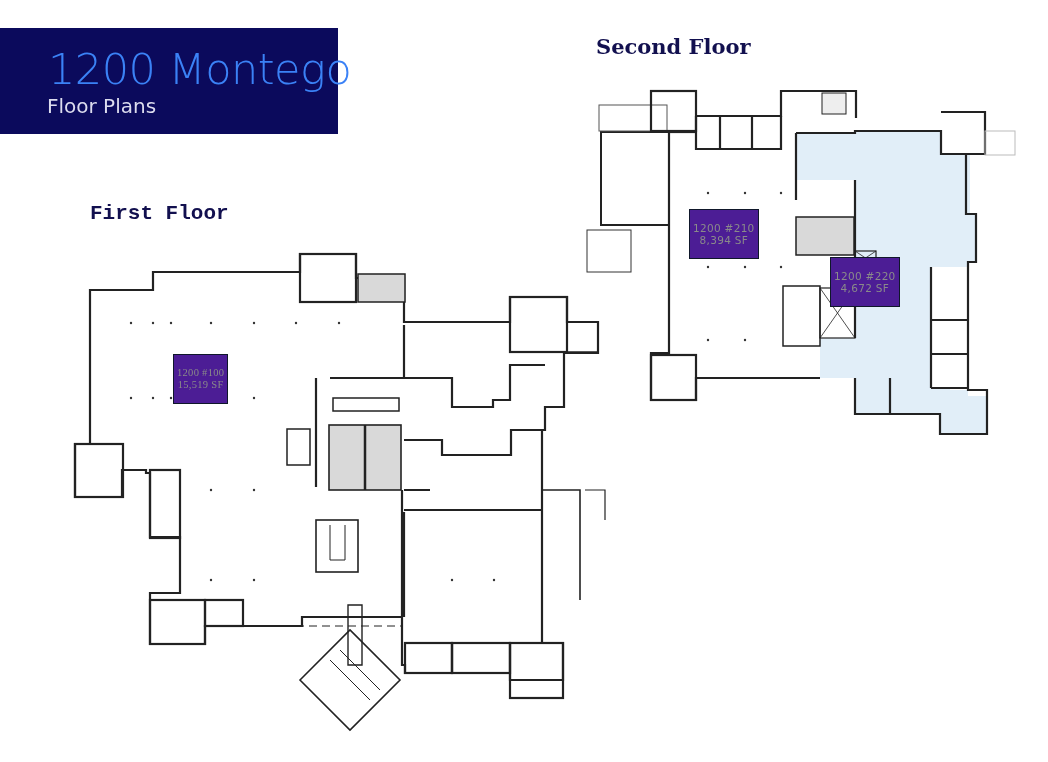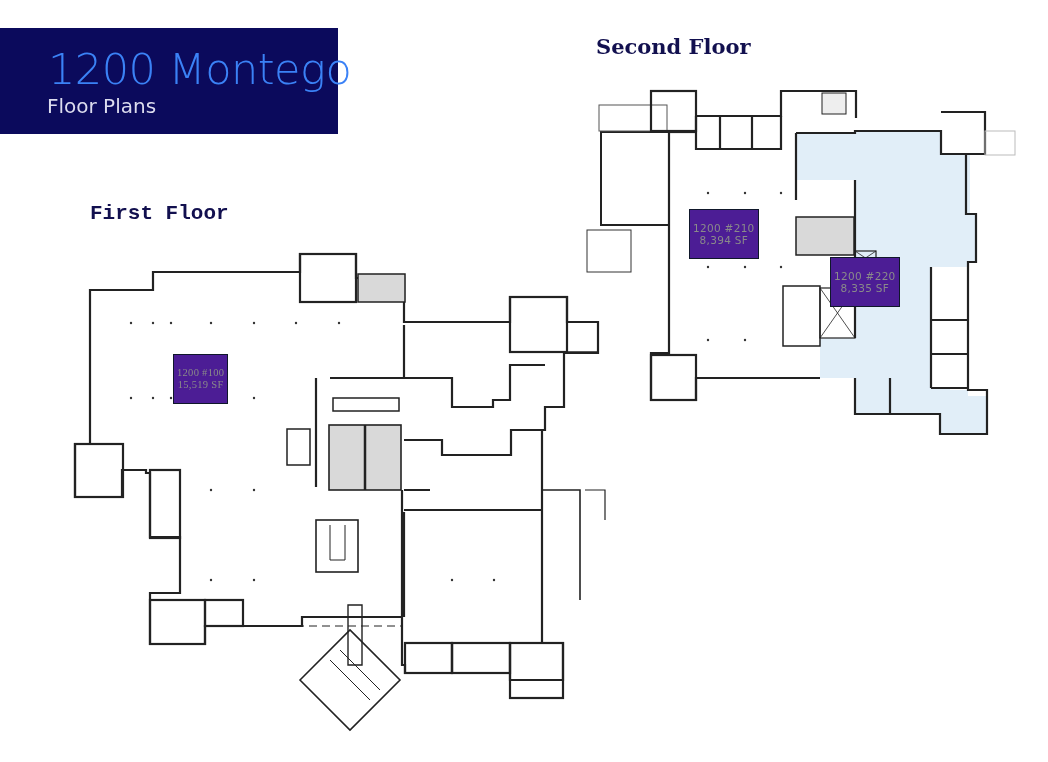--- a/index.html
+++ b/index.html
@@ -129,14 +129,14 @@
 <div class="unit-label" style="left:173px; top:354px;font-family:Liberation Serif, serif;">
   <div>1200 #100</div>
   <div>15,519 SF</div>
 </div>
 <div class="unit-label" style="left:689px; top:209px;">
   <div>1200 #210</div>
   <div>8,394 SF</div>
 </div>
 <div class="unit-label" style="left:790px; top:257px;margin-left:40px;">
   <div>1200 #220</div>
-  <div>8,335 SF</div>
+  <div>4,672 SF</div>
 </div>
 
 </body></html>

